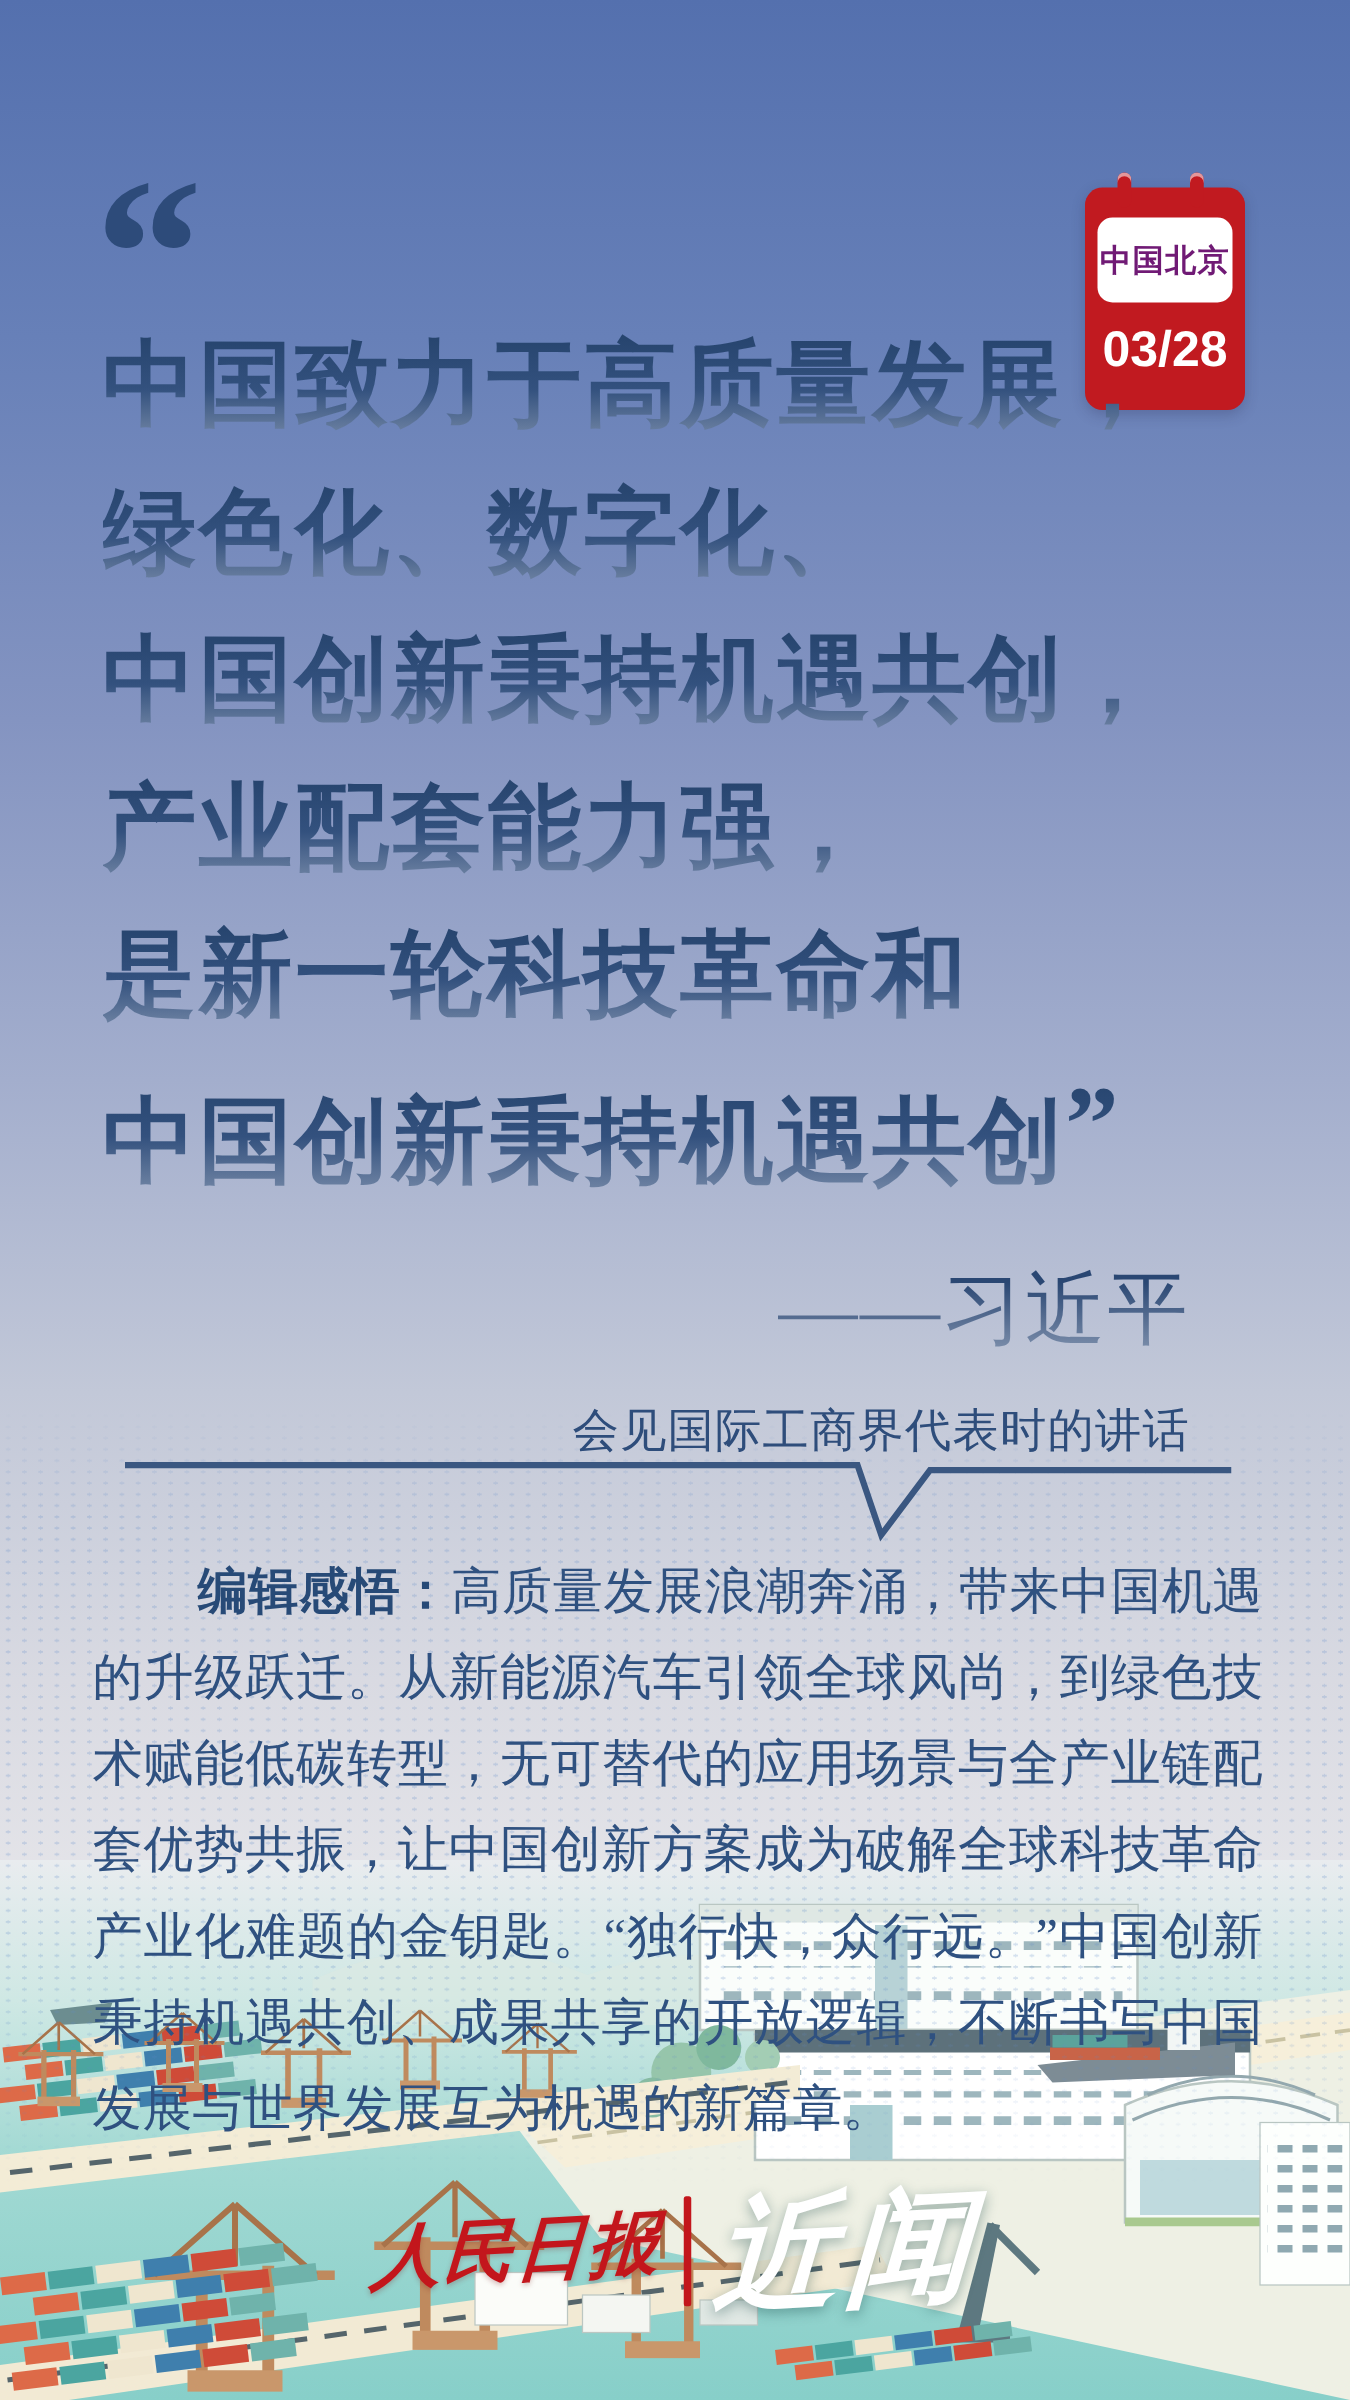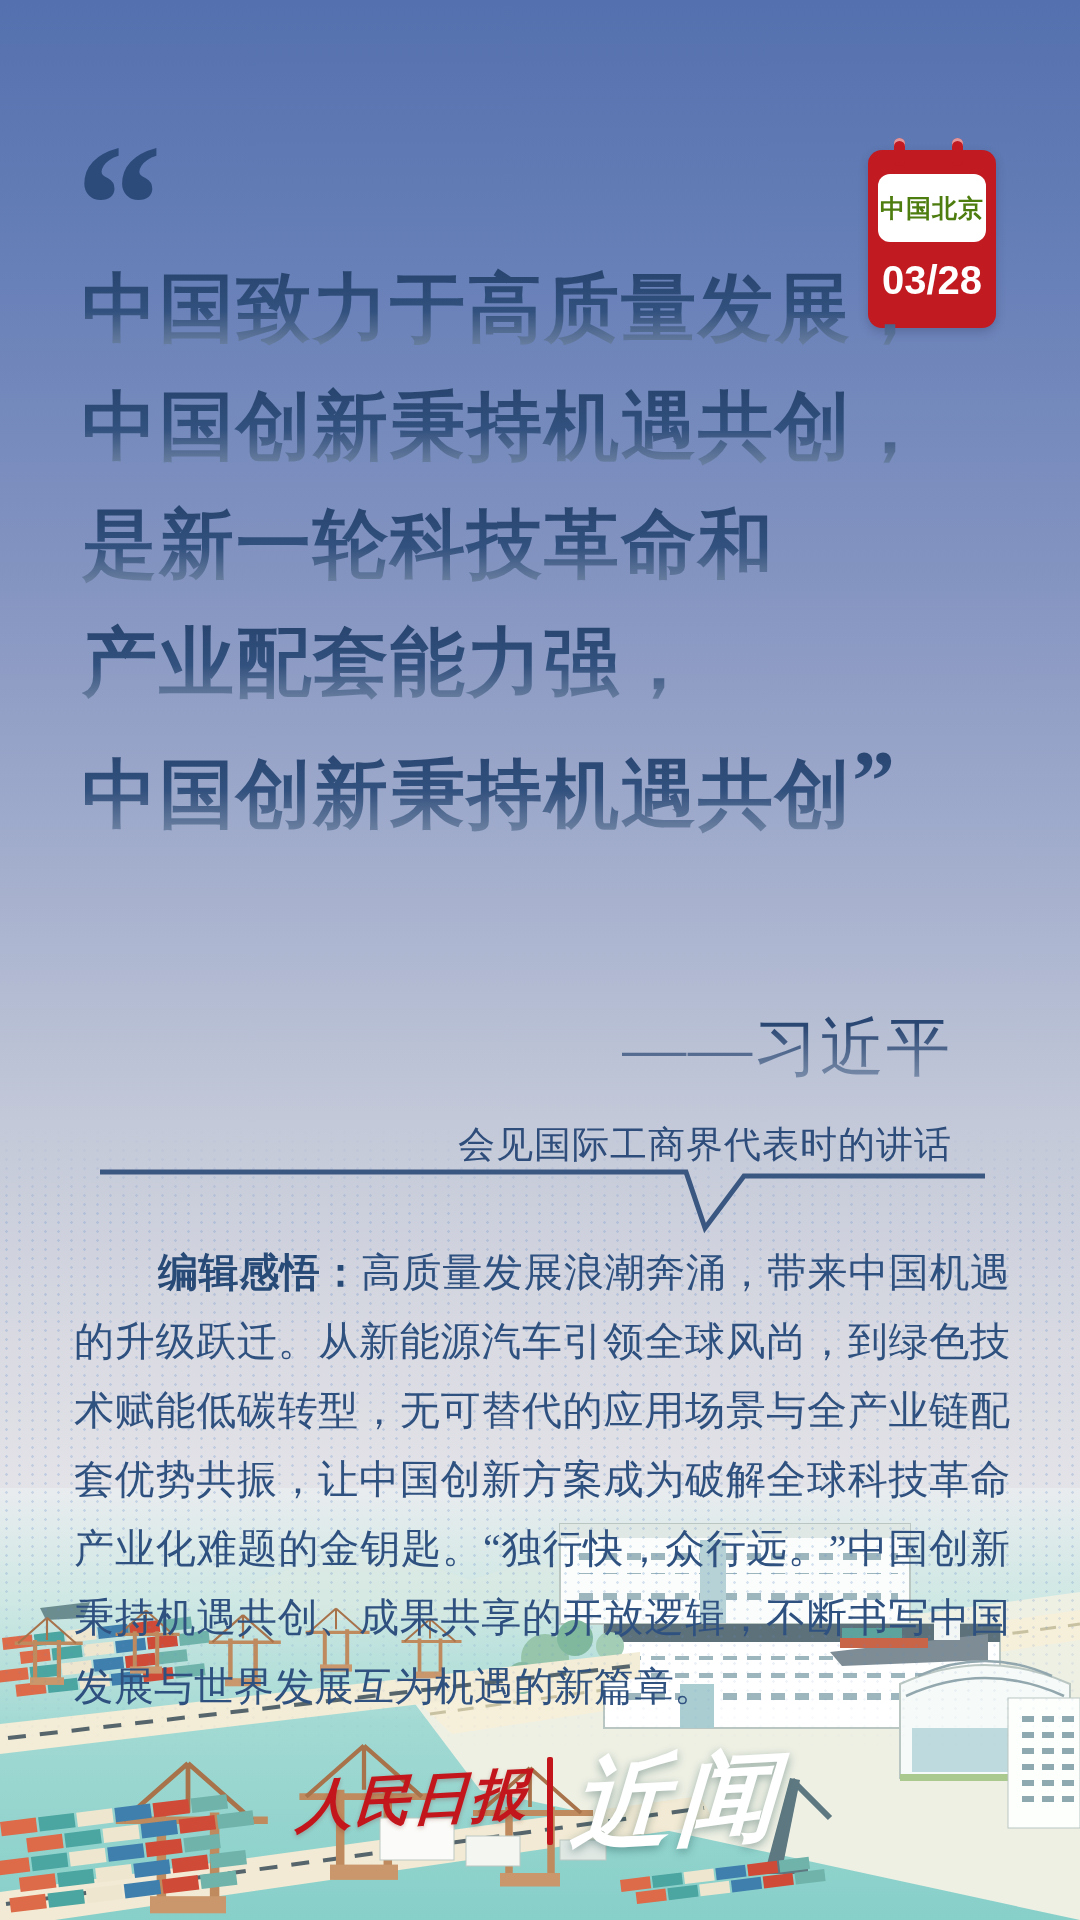--- a/index.html
+++ b/index.html
@@ -11,21 +11,21 @@
       #c2c8d8 58%, #d9dae2 70%, #e6e6ea 80%, #eaeaec 100%);
   }
   
   .calendar{position:absolute;left:868px;top:150px;width:128px;height:178px;
     background:#c11a20;border-radius:14px;box-shadow:0 4px 10px rgba(40,40,80,.25);}
   .cal-ring{position:absolute;top:-12px;width:11px;height:28px;background:#c11a20;
     border-radius:6px;box-shadow:inset 0 3px 0 rgba(255,255,255,.55);}
   .cal-ring.r1{left:26px;} .cal-ring.r2{left:84px;}
   .cal-label{position:absolute;left:10px;top:24px;width:108px;height:68px;background:#ffffff;
     border-radius:12px;display:flex;align-items:center;justify-content:center;
-    color:#4d7c0f;font-weight:700;font-size:25px;letter-spacing:1px;
+    color:#701a75;font-weight:700;font-size:25px;letter-spacing:1px;
     font-family:"Liberation Serif","DejaVu Serif",serif;}
   .cal-date{position:absolute;left:0;top:108px;width:128px;text-align:center;
     color:#ffffff;font-weight:700;font-size:40px;
     font-family:"Liberation Sans","DejaVu Sans",sans-serif;}
   
   .qmark-open{position:absolute;left:76px;top:118px;font-size:172px;line-height:1;
     font-weight:700;color:#2d4b7a;}
   .quote{position:absolute;left:82px;top:250px;}
   .qline{font-size:75px;line-height:118px;font-weight:600;letter-spacing:2px;white-space:nowrap;
     background:linear-gradient(180deg,#27456f 18%,#33517e 52%,#8c9cb6 100%);
@@ -190,23 +190,24 @@
     <div class="cal-ring r1"></div>
     <div class="cal-ring r2"></div>
     <div class="cal-label">中国北京</div>
     <div class="cal-date">03/28</div>
   </div>
 
   <div class="qmark-open">“</div>
 
   <div class="quote">
     <div class="qline">中国致力于高质量发展，</div>
+    <div class="qline">绿色化、数字化、</div>
     <div class="qline">中国创新秉持机遇共创，</div>
+    <div class="qline">产业配套能力强，</div>
     <div class="qline">是新一轮科技革命和</div>
-    <div class="qline">产业配套能力强，</div>
     <div class="qline"><span>中国创新秉持机遇共创</span><span class="qmark-close">”</span></div>
   </div>
 
   <div class="author">——习近平</div>
   <div class="source">会见国际工商界代表时的讲话</div>
 
   <svg class="divider" width="1080" height="90" viewBox="0 0 1080 90">
     <path d="M100 16 H686 L705 72 L744 20 H985" fill="none" stroke="#3a5781" stroke-width="5"></path>
   </svg>
 

